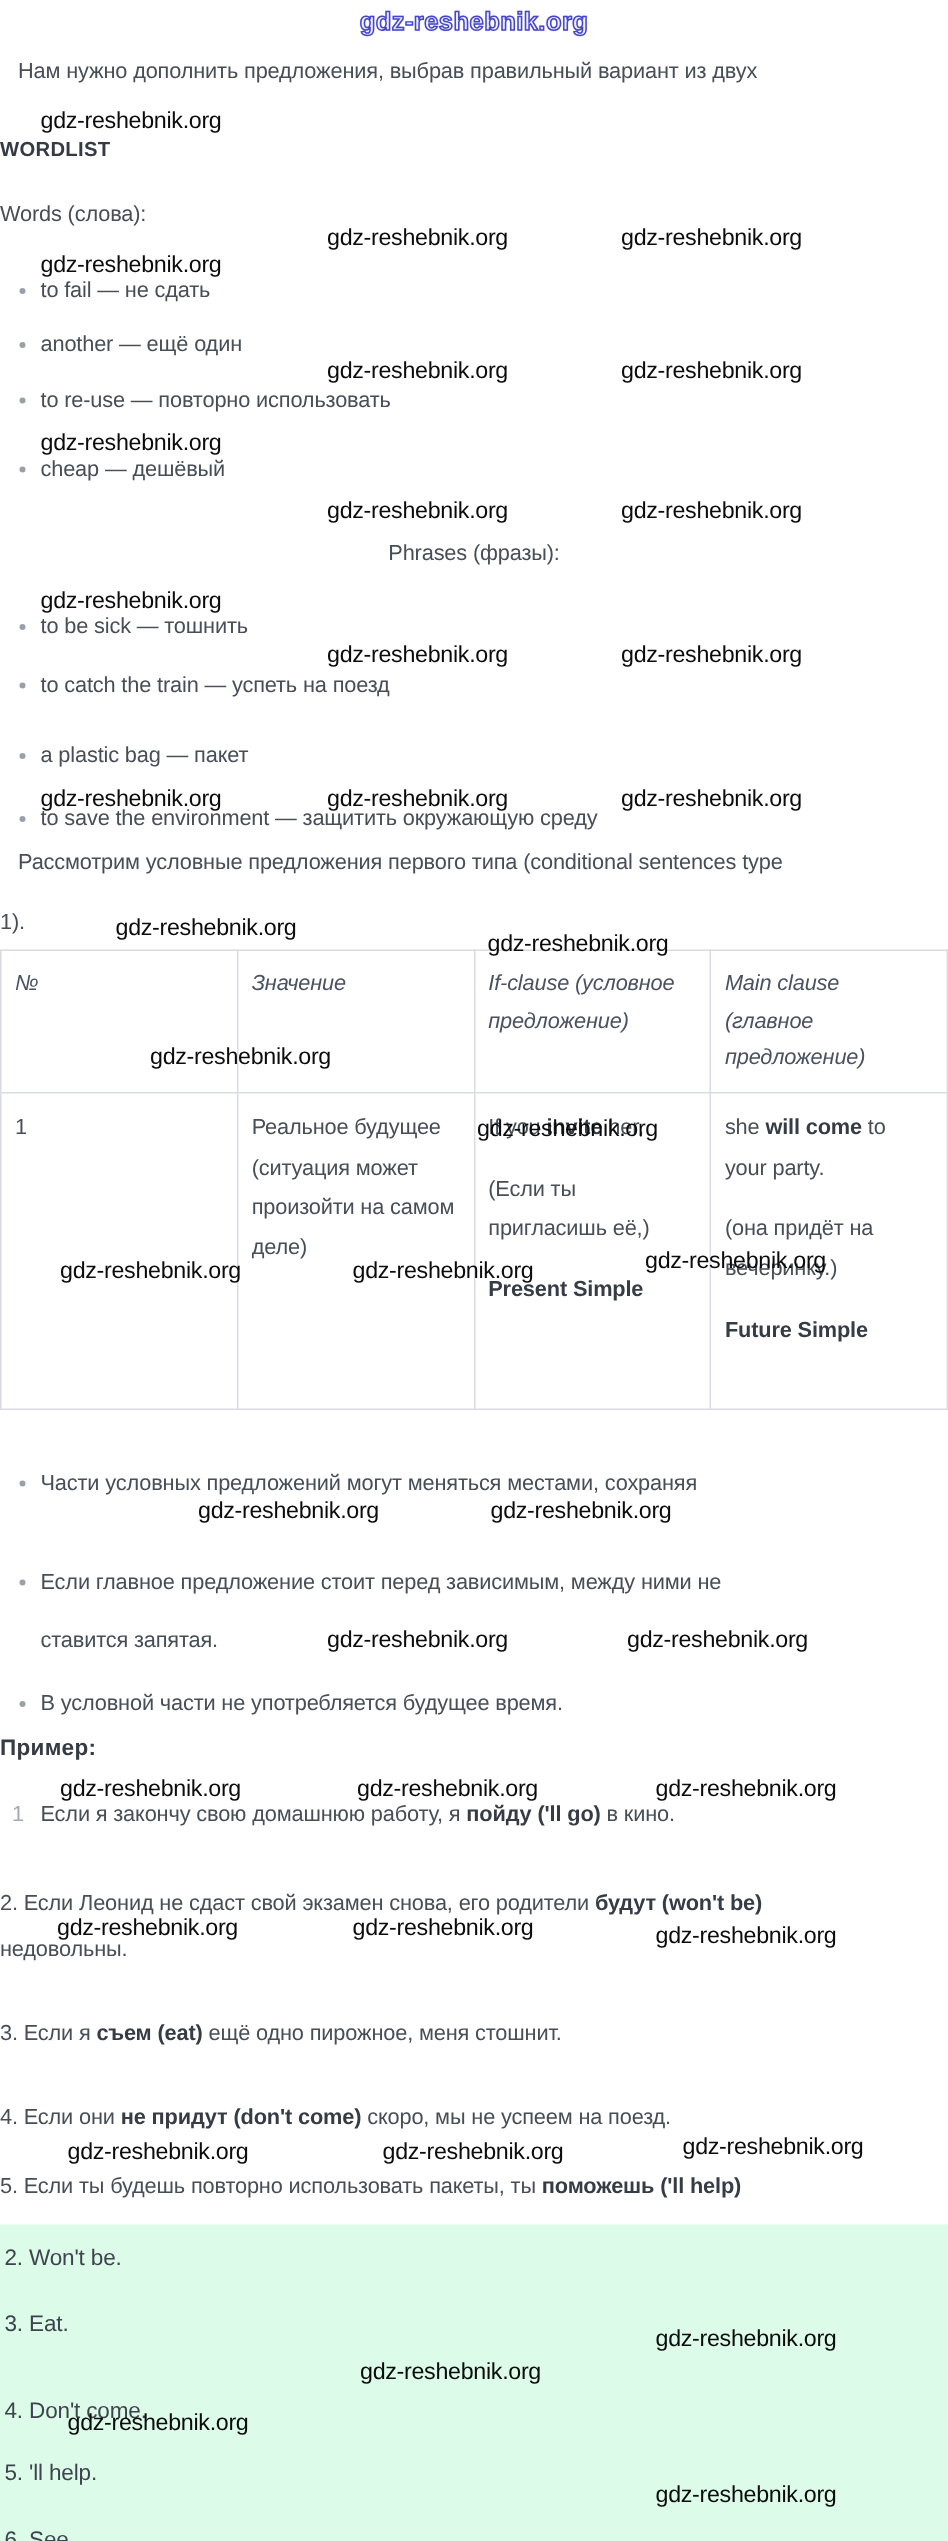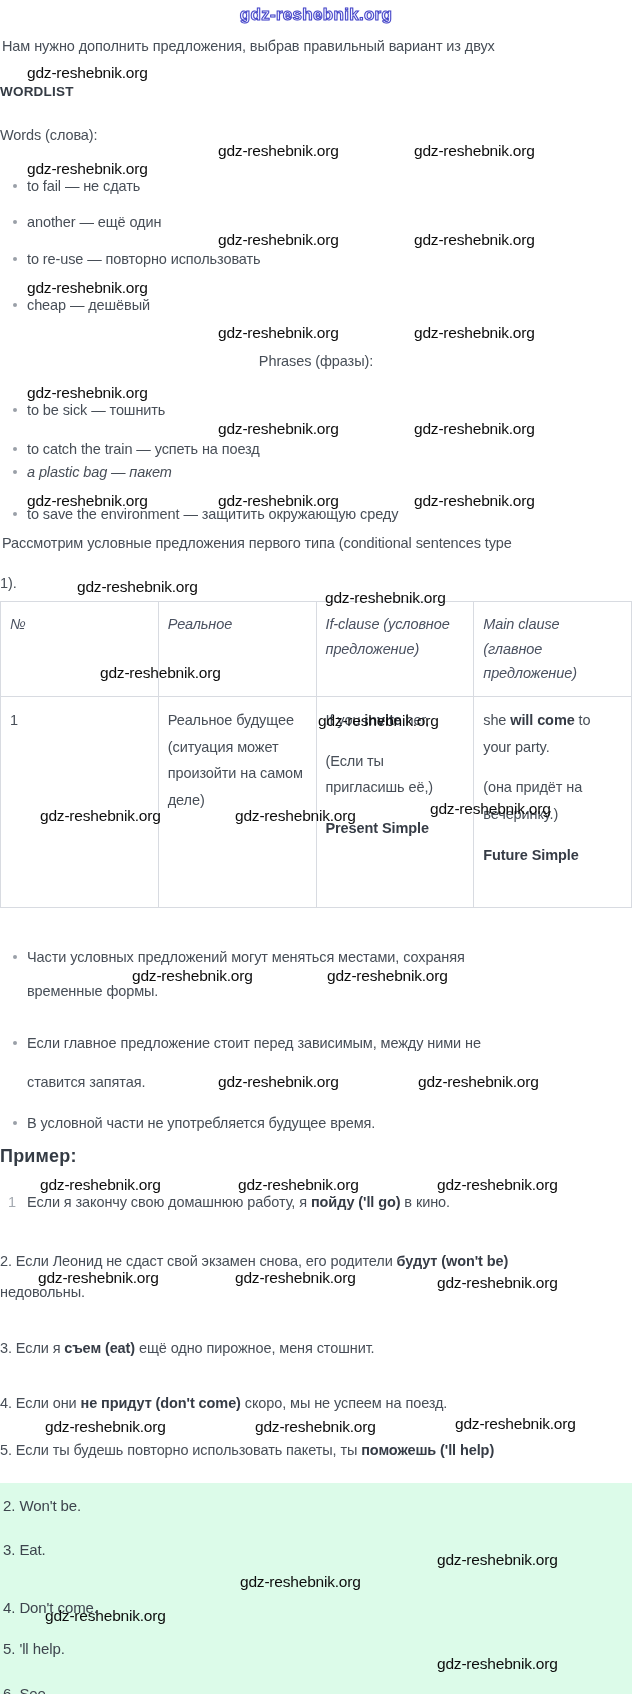--- a/index.html
+++ b/index.html
@@ -16,21 +16,21 @@
     letter-spacing:0.3px;
   }
   .wm{
     font-size:15.5px;color:#0c0c0c;white-space:nowrap;letter-spacing:-0.2px;
     font-family:"Liberation Sans","DejaVu Sans",sans-serif;
   }
   .wm-sm{font-size:10.5px;}
   .wrow{position:relative;height:18px;}
   .wrow .wm{position:absolute;top:0;}
   
-  .t{margin:2px;}
+  .t{margin:12px;}
   .hd{margin:0;font-size:13.5px;font-weight:700;color:#343b44;letter-spacing:0.2px;}
   .lbl{margin:0;}
   b{color:#363c46;}
   .li{position:relative;padding-left:27px;}
   .li::before{
     content:"";position:absolute;left:13px;top:7px;width:4px;height:4px;
     border-radius:50%;background:#9aa0a8;
   }
   
   .tablewrap{position:relative;margin-top:7px;}
@@ -119,21 +119,21 @@
 <div class="li" style="margin-top:0;">
   <span>to be sick — тошнить</span>
 </div>
 <div class="wrow" style="margin-top:-2px;">
   <span class="wm" style="left:218px;">gdz-reshebnik.org</span>
   <span class="wm" style="left:414px;">gdz-reshebnik.org</span>
 </div>
 <div class="li" style="margin-top:3px;">
   <span>to catch the train — успеть на поезд</span>
 </div>
-<div class="li" style="margin-top:4px;font-style:italic;">
+<div class="li" style="margin-top:28px;">
   <span>a plastic bag — пакет</span>
 </div>
 <div class="wrow" style="margin-top:8px;">
   <span class="wm" style="left:27px;">gdz-reshebnik.org</span>
   <span class="wm" style="left:218px;">gdz-reshebnik.org</span>
   <span class="wm" style="left:414px;">gdz-reshebnik.org</span>
 </div>
 <div class="li" style="margin-top:-4px;">
   <span>to save the environment — защитить окружающую среду</span>
 </div>
@@ -148,21 +148,21 @@
   <span class="wm" style="left:325px;top:-13px;">gdz-reshebnik.org</span>
   <span class="wm" style="left:100px;top:62px;">gdz-reshebnik.org</span>
   <span class="wm" style="left:318px;top:110px;">gdz-reshebnik.org</span>
   <span class="wm" style="left:40px;top:205px;">gdz-reshebnik.org</span>
   <span class="wm" style="left:235px;top:205px;">gdz-reshebnik.org</span>
   <span class="wm" style="left:430px;top:198px;">gdz-reshebnik.org</span>
   <table>
     <tbody>
         <tr>
       <th>№</th>
-      <th>Реальное</th>
+      <th>Значение</th>
       <th>If-clause (условное предложение)</th>
       <th>Main clause (главное предложение)</th>
     </tr>
     <tr class="row-body">
       <td>1</td>
       <td>Реальное будущее (ситуация может произойти на самом деле)</td>
       <td>
         <div class="cline"><span>If you </span><b>invite</b><span> her,</span></div>
         <div class="cline">(Если ты пригласишь её,)</div>
         <div class="cline"><b>Present Simple</b></div>
@@ -176,35 +176,34 @@
   </tbody>
     </table>
 </div>
 
 <div class="rule" style="margin-top:40px;">
   <span class="blk">Части условных предложений могут меняться местами, сохраняя</span>
   <div class="wrow" style="height:16px;margin-top:-1px;">
     <span class="wm" style="left:105px;">gdz-reshebnik.org</span>
     <span class="wm" style="left:300px;">gdz-reshebnik.org</span>
   </div>
-  <span class="blk">временные формы.</span>
 </div>
 
 <div class="rule" style="margin-top:32px;">
   <span class="blk">Если главное предложение стоит перед зависимым, между ними не</span>
   <span class="blk" style="margin-top:19px;">ставится запятая.</span>
   <span class="wm" style="position:absolute;left:218px;top:38px;">gdz-reshebnik.org</span>
   <span class="wm" style="position:absolute;left:418px;top:38px;">gdz-reshebnik.org</span>
 </div>
 
 <div class="rule" style="margin-top:22px;">
   <span class="blk">В условной части не употребляется будущее время.</span>
 </div>
 
-<p class="t hd" style="margin-top:10px;font-size:18px;">Пример:</p>
+<p class="t hd" style="margin-top:10px;font-size:15px;">Пример:</p>
 <div class="wrow" style="margin-top:7px;height:16px;">
   <span class="wm" style="left:40px;">gdz-reshebnik.org</span>
   <span class="wm" style="left:238px;">gdz-reshebnik.org</span>
   <span class="wm" style="left:437px;">gdz-reshebnik.org</span>
 </div>
 
 <div class="ex ex1" style="margin-top:2px;">
   <span class="marker">1</span>
   <span><span>Если я закончу свою домашнюю работу, я </span><b>пойду ('ll go)</b><span> в кино.</span></span>
 </div>

